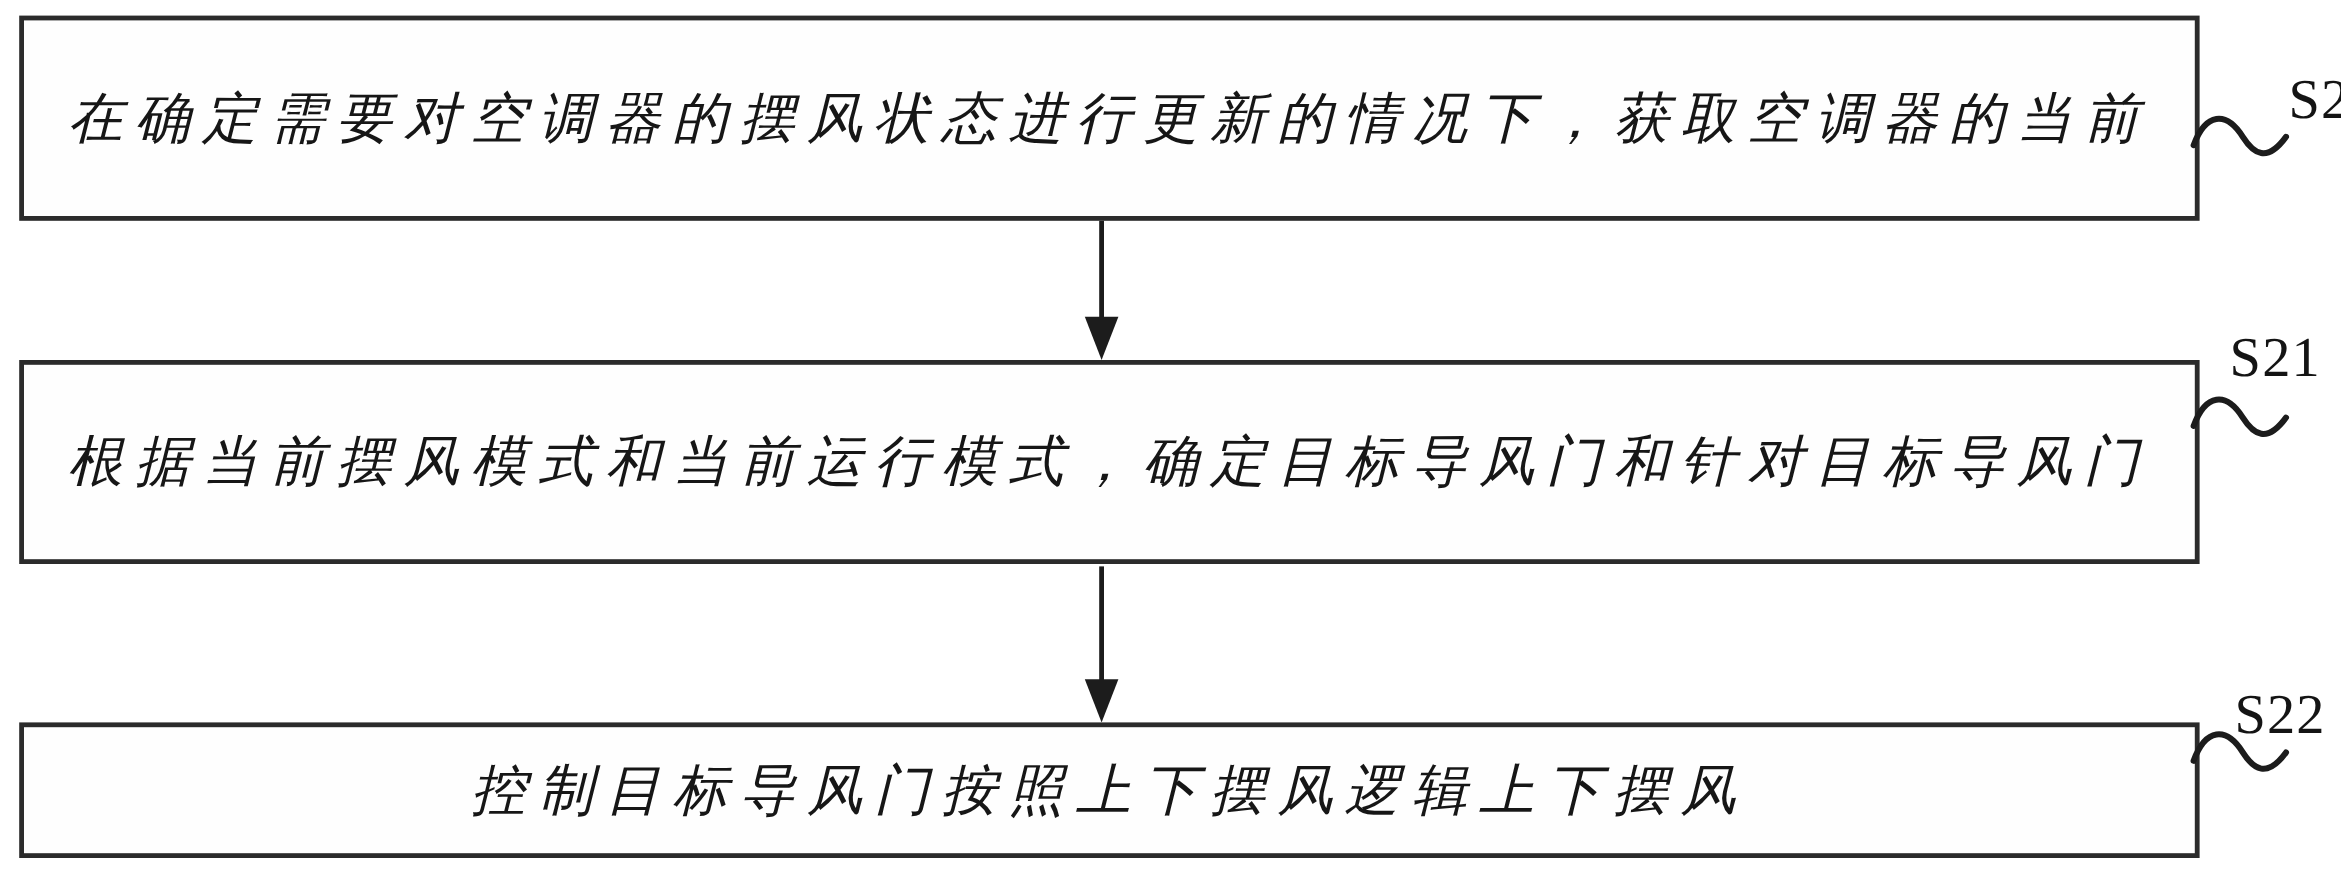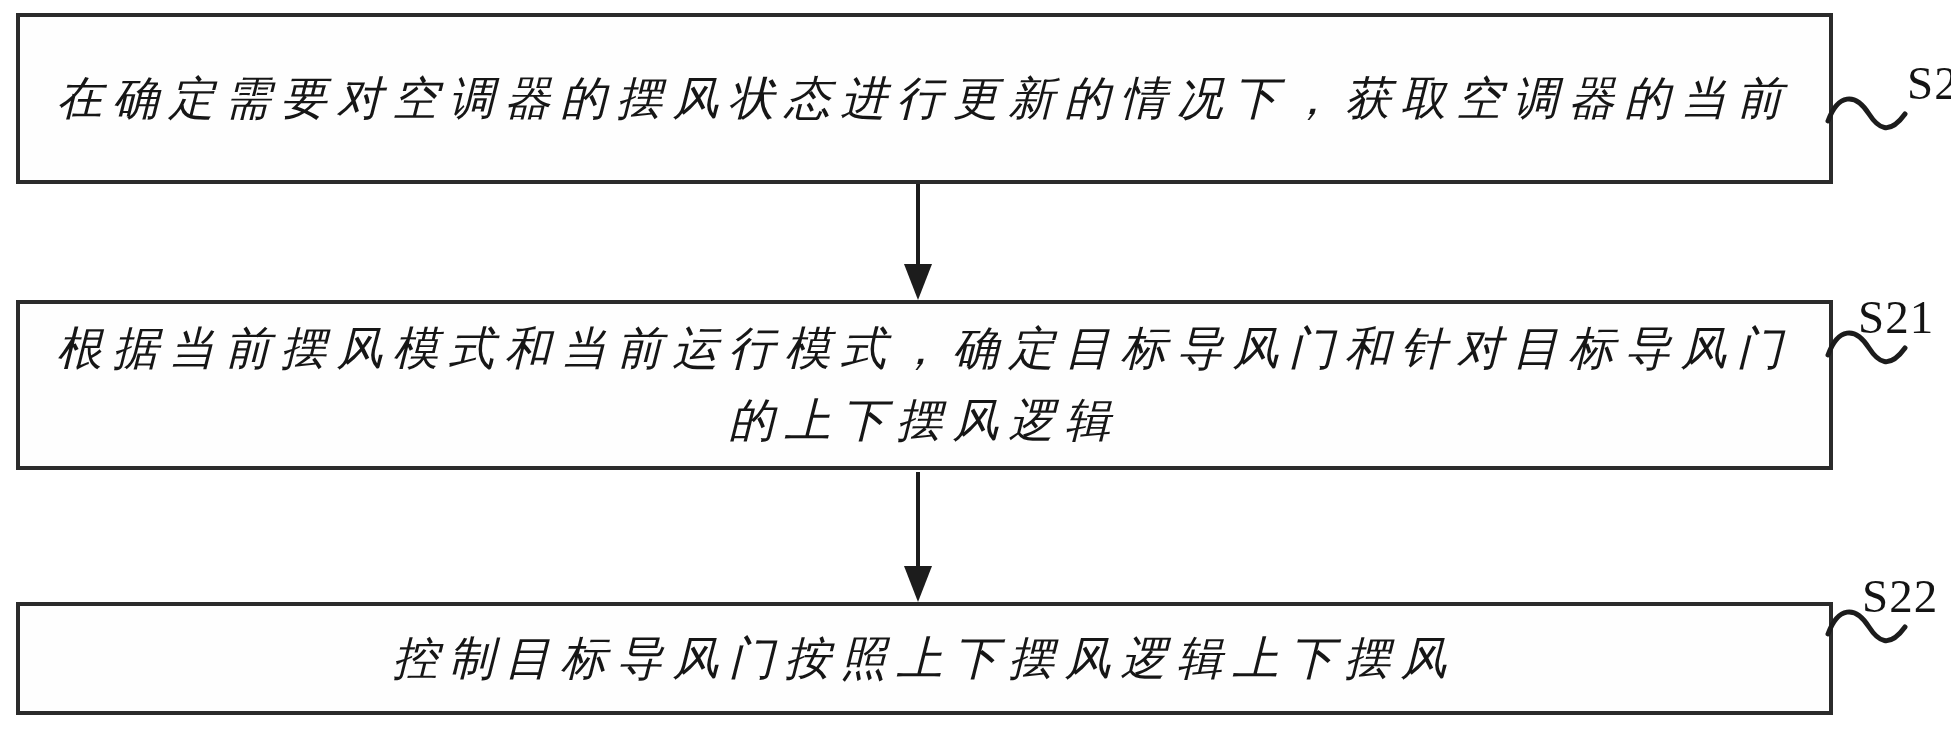--- a/index.html
+++ b/index.html
@@ -60,21 +60,21 @@
   .head-2 { top: 566px; }
   .ref-label {
     position: absolute;
     font-size: 47px;
     line-height: 47px;
     color: #141414;
     font-family: "Liberation Serif", "DejaVu Serif", serif;
     letter-spacing: 1px;
   }
   .ref-1 { left: 1862px; top: 60px; margin-left: 45px; }
-  .ref-2 { left: 1858px; top: 294px; }
+  .ref-2 { left: 1858px; top: 275px; }
   .ref-3 { left: 1862px; top: 573px; }
   .squiggle {
     position: absolute;
     width: 84px;
     height: 56px;
   }
   .squig-1 { left: 1825px; top: 88px; }
   .squig-2 { left: 1825px; top: 322px; }
   .squig-3 { left: 1825px; top: 601px; }
   .squiggle path {
@@ -91,21 +91,20 @@
 
   <div class="step-box box-1">
     <div class="step-line">在确定需要对空调器的摆风状态进行更新的情况下，获取空调器的当前</div>
   </div>
 
   <div class="arrow-shaft shaft-1"></div>
   <div class="arrow-head head-1"></div>
 
   <div class="step-box box-2">
     <div class="step-line">根据当前摆风模式和当前运行模式，确定目标导风门和针对目标导风门</div>
-    <div class="step-line">的上下摆风逻辑</div>
   </div>
 
   <div class="arrow-shaft shaft-2"></div>
   <div class="arrow-head head-2"></div>
 
   <div class="step-box box-3">
     <div class="step-line">控制目标导风门按照上下摆风逻辑上下摆风</div>
   </div>
 
   <svg class="squiggle squig-1" viewBox="0 0 84 56">

